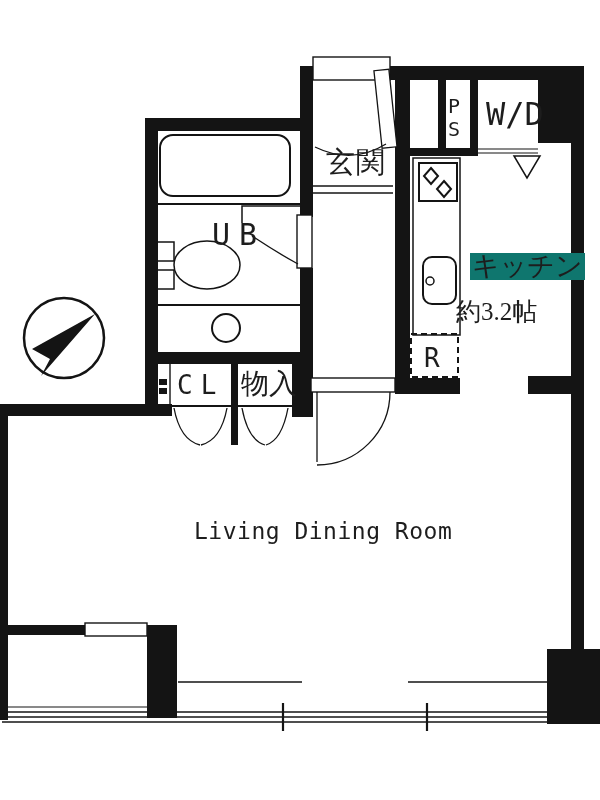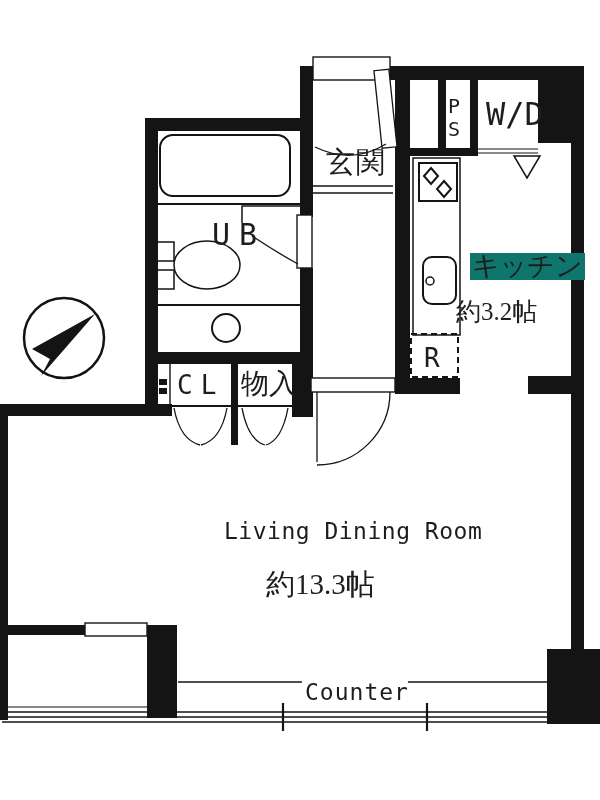--- a/index.html
+++ b/index.html
@@ -151,19 +151,17 @@
   <div class="lbl mono ps-label" style="left:448px;top:95px;font-size:20px;line-height:1.15;"><span>P</span><span>S</span></div>
 
   <div class="lbl mono" style="left:486px;top:98px;font-size:32px;">W/D</div>
 
   <div class="lbl jp kitchen-label" style="left:470px;top:253px;font-size:27px;">キッチン</div>
 
   <div class="lbl jp" style="left:456px;top:299px;font-size:25px;">約3.2帖</div>
 
   <div class="lbl mono" style="left:424px;top:345px;font-size:26px;">R</div>
 
-  <div class="lbl mono" style="left:194px;top:520px;font-size:23px;letter-spacing:0.5px;margin-left:30px;">Living Dining Room</div>
+  <div class="lbl mono" style="left:194px;top:520px;font-size:23px;letter-spacing:0.5px;">Living Dining Room</div>
 
-  <div class="lbl jp" style="left:266px;top:570px;font-size:29px;">約13.3帖</div>
 
-  <div class="lbl mono" style="left:305px;top:681px;font-size:23px;letter-spacing:1px;">Counter</div>
 
 </div>
 
 </body></html>

